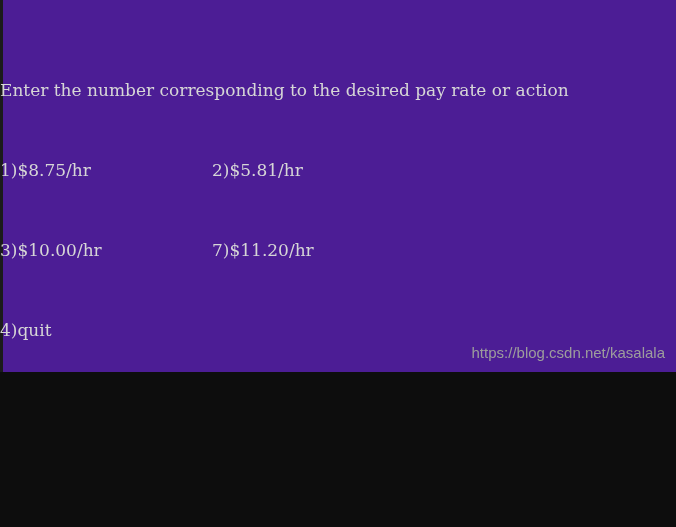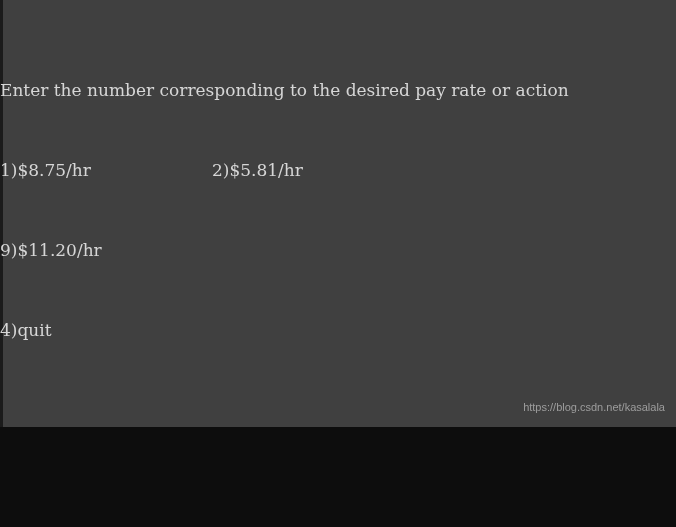--- a/index.html
+++ b/index.html
@@ -3,22 +3,22 @@
 <meta charset="utf-8">
 <style>
   html, body {
     margin: 0;
     padding: 0;
     background: #0d0d0d;
   }
   #screen {
     position: relative;
     width: 676px;
-    height: 427px;
-    background: #404040;
+    height: 372px;
+    background: #4c1d95;
     overflow: hidden;
     font-family: "DejaVu Serif", "Liberation Serif", serif;
     text-decoration: underline;
   }
   
   #left-edge {
     position: absolute;
     left: 0;
     top: 0;
     width: 3px;
@@ -61,21 +61,21 @@
   .blank {
     height: 20px;
     display: block;
   }
   #watermark {
     position: absolute;
     right: 11px;
     bottom: 11px;
     color: #9d9d9d;
     font-family: "Liberation Sans", "DejaVu Sans", sans-serif;
-    font-size: 11px;
+    font-size: 15px;
     line-height: 17px;
     white-space: pre;
   }
 </style>
 </head>
 <body>
 
 <div id="screen">
 
   <div id="left-edge"></div>
@@ -84,21 +84,22 @@
 
     
     <span class="line">Enter the number corresponding to the desired pay rate or action</span>
 
     <div class="menu-row">
       <span class="menu-col-a">1)$8.75/hr</span>
       <span class="menu-col-b">2)$5.81/hr</span>
     </div>
 
     <div class="menu-row">
-      <span class="menu-col-b">9)$11.20/hr</span>
+      <span class="menu-col-a">3)$10.00/hr</span>
+      <span class="menu-col-b">7)$11.20/hr</span>
     </div>
 
     <span class="line">4)quit</span>
 
     <span class="blank"></span>
 
     
     <span class="line">1</span>
     
     

